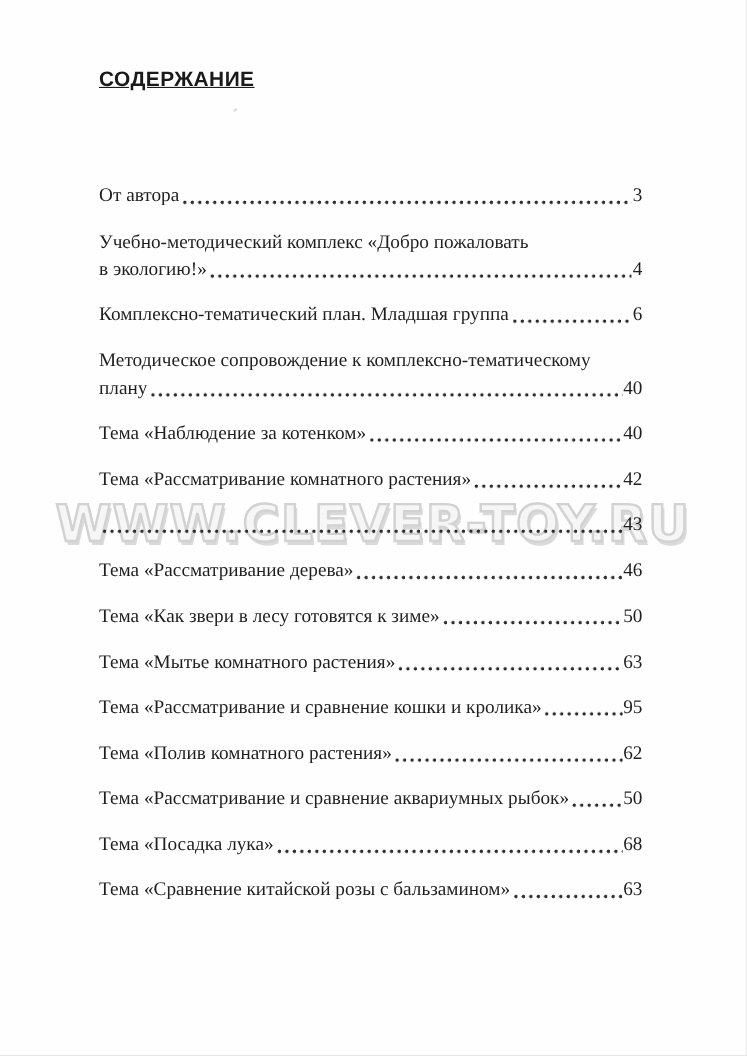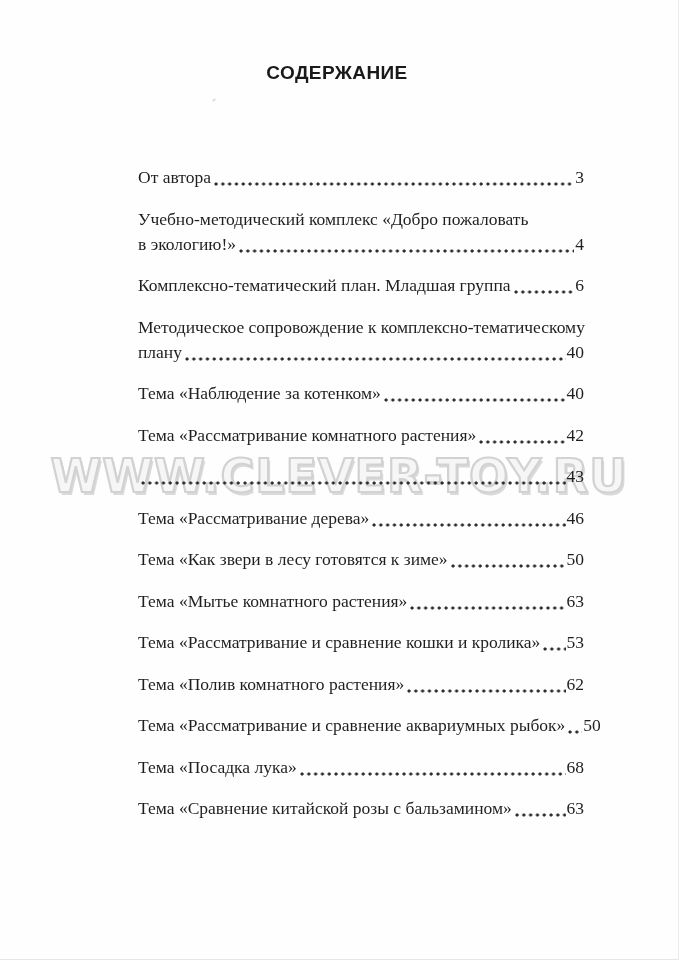--- a/index.html
+++ b/index.html
@@ -45,28 +45,28 @@
   }
   .content {
     position: absolute;
     left: 90px;
     right: 94px;
     top: 0;
     z-index: 1;
   }
   .doc-title {
     margin: 62px 0 0 0;
-    text-align: center;
     font-family: "Liberation Sans", sans-serif;
     font-weight: bold;
     font-size: 19px;
     letter-spacing: 0.4px;
     color: #1a1a1a;
-  }
-  .toc-list { margin-top: 81px; margin-left: 48px; }
+    text-decoration: underline;
+  }
+  .toc-list { margin-top: 81px; }
   .entry {
     font-size: 17.5px;
     line-height: 25px;
     margin-bottom: 16.5px;
     color: #1f1f1f;
   }
   .entry .line { white-space: nowrap; }
   .last-line { display: flex; align-items: baseline; }
   .last-line .t { white-space: nowrap; }
   .leader {
@@ -181,21 +181,21 @@
       <span class="leader"></span>
       <span class="p">63</span>
     </div>
   </div>
 
   <div class="entry">
     <div class="pre-lines"></div>
     <div class="last-line">
       <span class="t">Тема «Рассматривание и сравнение кошки и кролика»</span>
       <span class="leader"></span>
-      <span class="p">53</span>
+      <span class="p">95</span>
     </div>
   </div>
 
   <div class="entry">
     <div class="pre-lines"></div>
     <div class="last-line">
       <span class="t">Тема «Полив комнатного растения»</span>
       <span class="leader"></span>
       <span class="p">62</span>
     </div>

